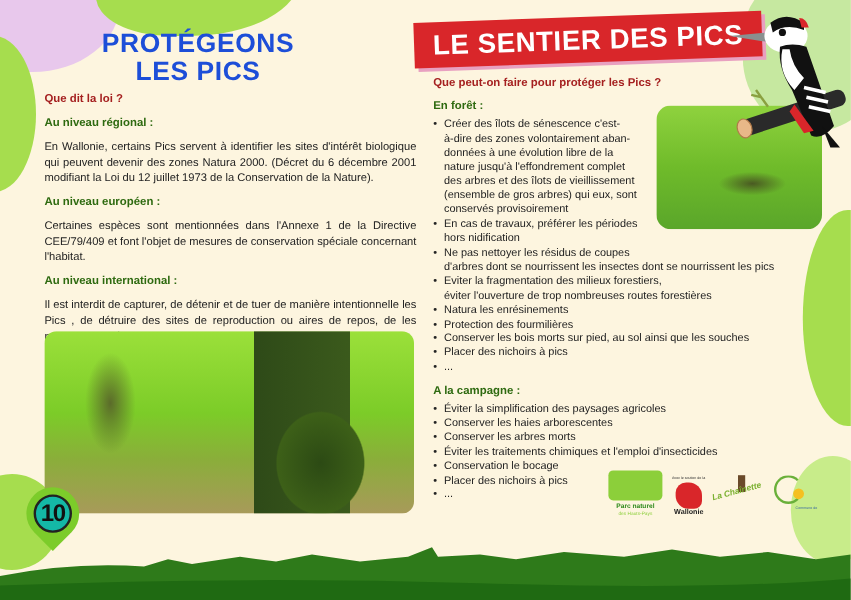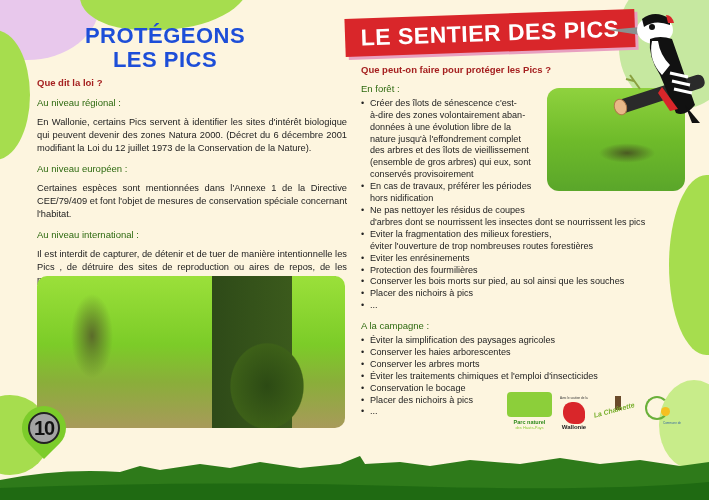--- a/index.html
+++ b/index.html
@@ -27,21 +27,21 @@
   .banner {
     position: absolute; left: 345px; top: 14px; width: 290px; height: 38px;
     background: #d9262a; transform: rotate(-2deg);
     box-shadow: 3px 3px 0 #e8a0c0;
     display: flex; align-items: center; justify-content: center;
   }
   .banner span { color: #fff; font-weight: bold; font-size: 23px; letter-spacing: 0.5px; }
 
   .left-col { position: absolute; left: 37px; top: 76px; width: 310px; font-size: 9.3px; line-height: 13px; }
   .h-red { color: #a52020; font-weight: bold; font-size: 9.5px; margin-bottom: 7px; }
-  .h-green { color: #2e6a10; font-weight: normal; font-size: 9.5px; margin-bottom: 7px; }
+  .h-green { color: #2e6a10; font-weight: bold; font-size: 9.5px; margin-bottom: 7px; }
   .para { margin-bottom: 7px; text-align: justify; }
 
   .photo-left {
     position: absolute; left: 37px; top: 276px; width: 308px; height: 152px;
     border-radius: 10px; overflow: hidden;
     background:
       radial-gradient(ellipse 60px 70px at 230px 110px, #2c4a14 0%, #3d6018 60%, transparent 62%),
       linear-gradient(90deg, transparent 0, transparent 175px, #2e4a18 175px, #3b5a1c 255px, transparent 255px),
       radial-gradient(ellipse 30px 60px at 55px 60px, #5b6b2a 0%, transparent 70%),
       linear-gradient(180deg, #9be03a 0%, #7ccc28 45%, #8aae3a 70%, #a89a5a 100%);
@@ -81,21 +81,21 @@
   .logo-chainette .tower { position: absolute; left: 22px; top: -4px; width: 6px; height: 14px; background: #6a4a2a; }
   .logo-commune { left: 140px; top: 4px; width: 44px; height: 36px; }
   .logo-commune .ring { width: 24px; height: 24px; border: 2px solid #6ab03a; border-radius: 50%; border-right-color: transparent; }
   .logo-commune .sun { position: absolute; left: 16px; top: 11px; width: 9px; height: 9px; background: #f5c020; border-radius: 50%; }
   .logo-commune .label { font-size: 3px; color: #3a6aa0; position: absolute; left: 18px; top: 25px; }
 
   .landscape { position: absolute; left: 0; bottom: 0; width: 709px; height: 50px; }
 
   .pin { position: absolute; left: 22px; top: 406px; width: 44px; height: 62px; }
   .pin .head { position: absolute; left: 0; top: 0; width: 44px; height: 44px; background: #7ccc2a; border-radius: 50% 50% 50% 0; transform: rotate(-45deg); }
-  .pin .circle { position: absolute; left: 6px; top: 6px; width: 32px; height: 32px; border-radius: 50%; background: #a3a3a3; border: 2px solid #222; display: flex; align-items: center; justify-content: center; }
+  .pin .circle { position: absolute; left: 6px; top: 6px; width: 32px; height: 32px; border-radius: 50%; background: #14b8a6; border: 2px solid #222; display: flex; align-items: center; justify-content: center; }
   .pin .num { font-weight: bold; font-size: 20px; color: #111; letter-spacing: -1px; }
 </style>
 </head>
 <body>
 
 <div class="blob blob-purple"></div>
 <div class="blob blob-green-top"></div>
 <div class="blob blob-green-left"></div>
 <div class="blob blob-green-tr"></div>
 <div class="blob blob-green-r"></div>
@@ -133,21 +133,21 @@
 nature jusqu'à l'effondrement complet
 des arbres et des îlots de vieillissement
 (ensemble de gros arbres) qui eux, sont
 conservés provisoirement</li>
     <li class="wrap">En cas de travaux, préférer les périodes
 hors nidification</li>
     <li>Ne pas nettoyer les résidus de coupes
 d'arbres dont se nourrissent les insectes dont se nourrissent les pics</li>
     <li>Eviter la fragmentation des milieux forestiers,
 éviter l'ouverture de trop nombreuses routes forestières</li>
-    <li>Eviter les enrésinements</li>
+    <li>Natura les enrésinements</li>
     <li>Protection des fourmilières</li>
     <li>Conserver les bois morts sur pied, au sol ainsi que les souches</li>
     <li>Placer des nichoirs à pics</li>
     <li>...</li>
   </ul>
   <div class="campagne">
     <div class="h-green">A la campagne :</div>
     <ul class="bullets">
       <li>Éviter la simplification des paysages agricoles</li>
       <li>Conserver les haies arborescentes</li>

